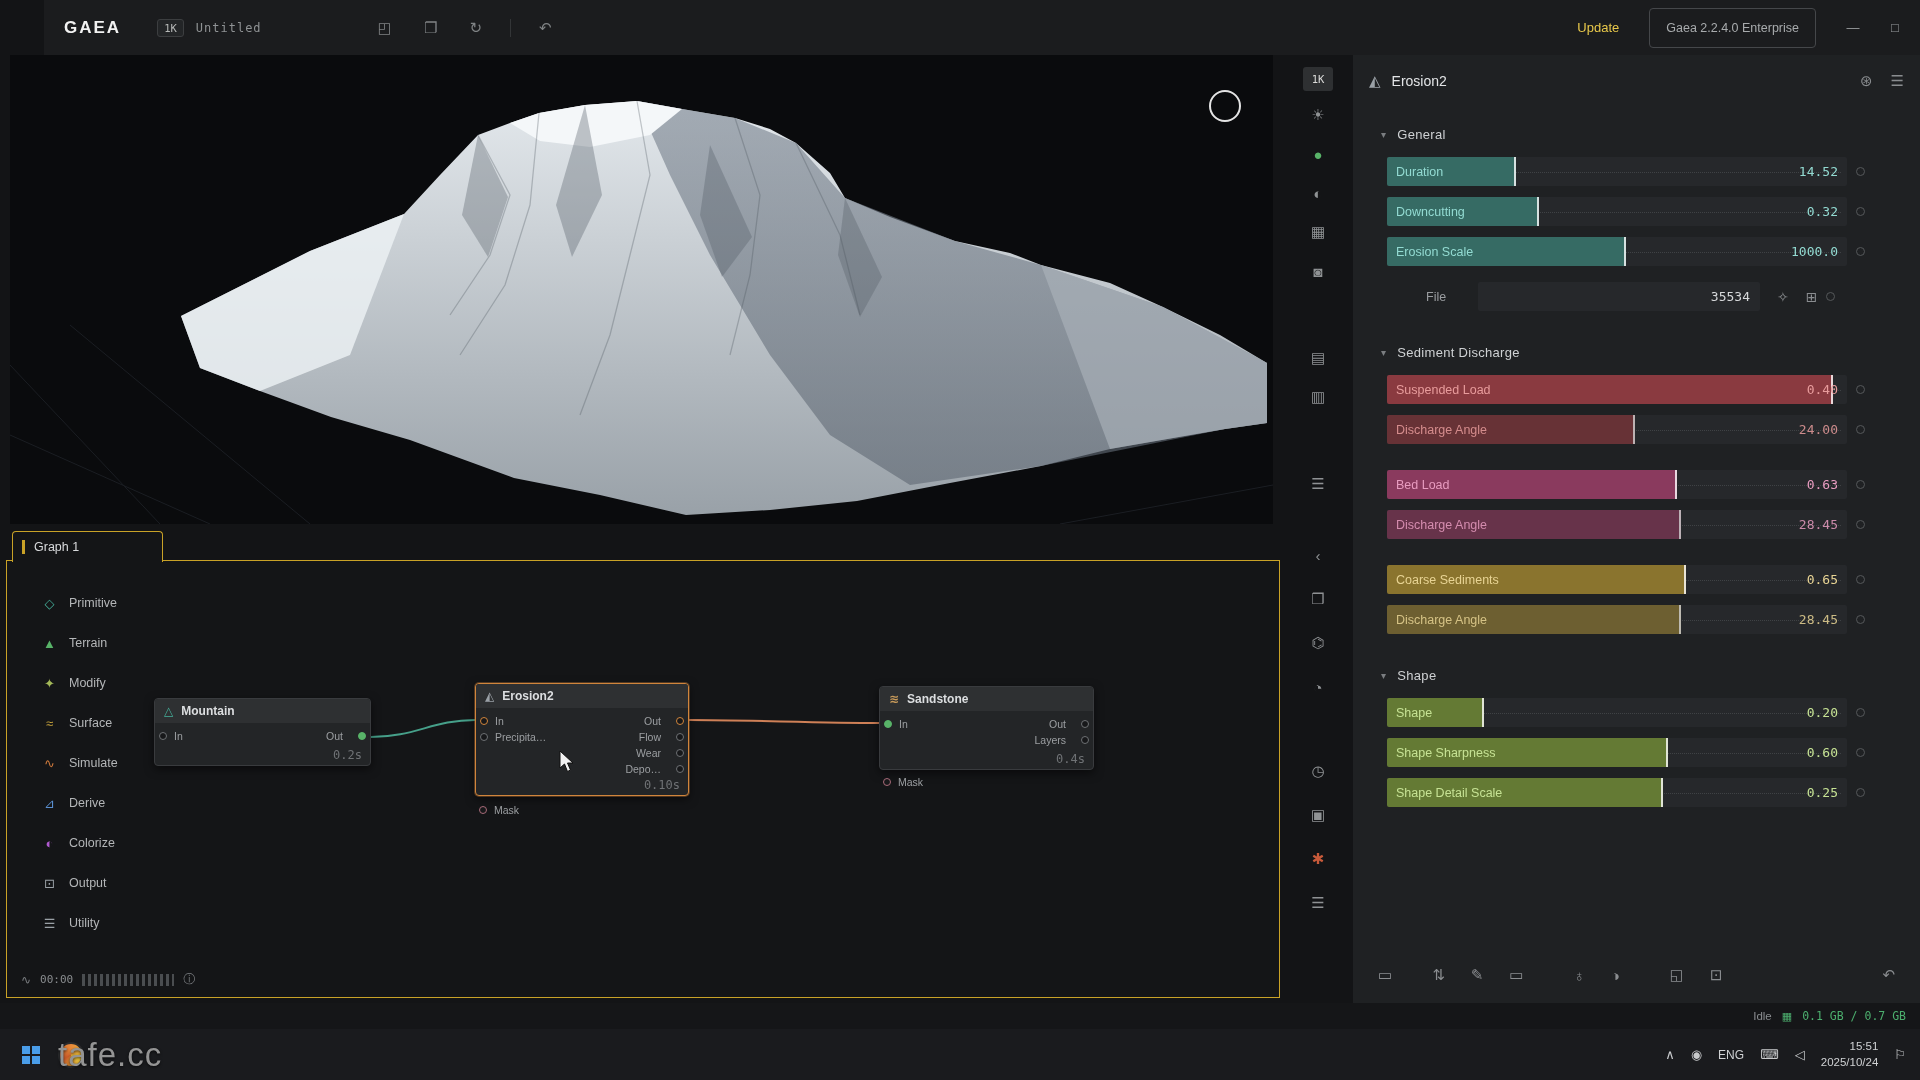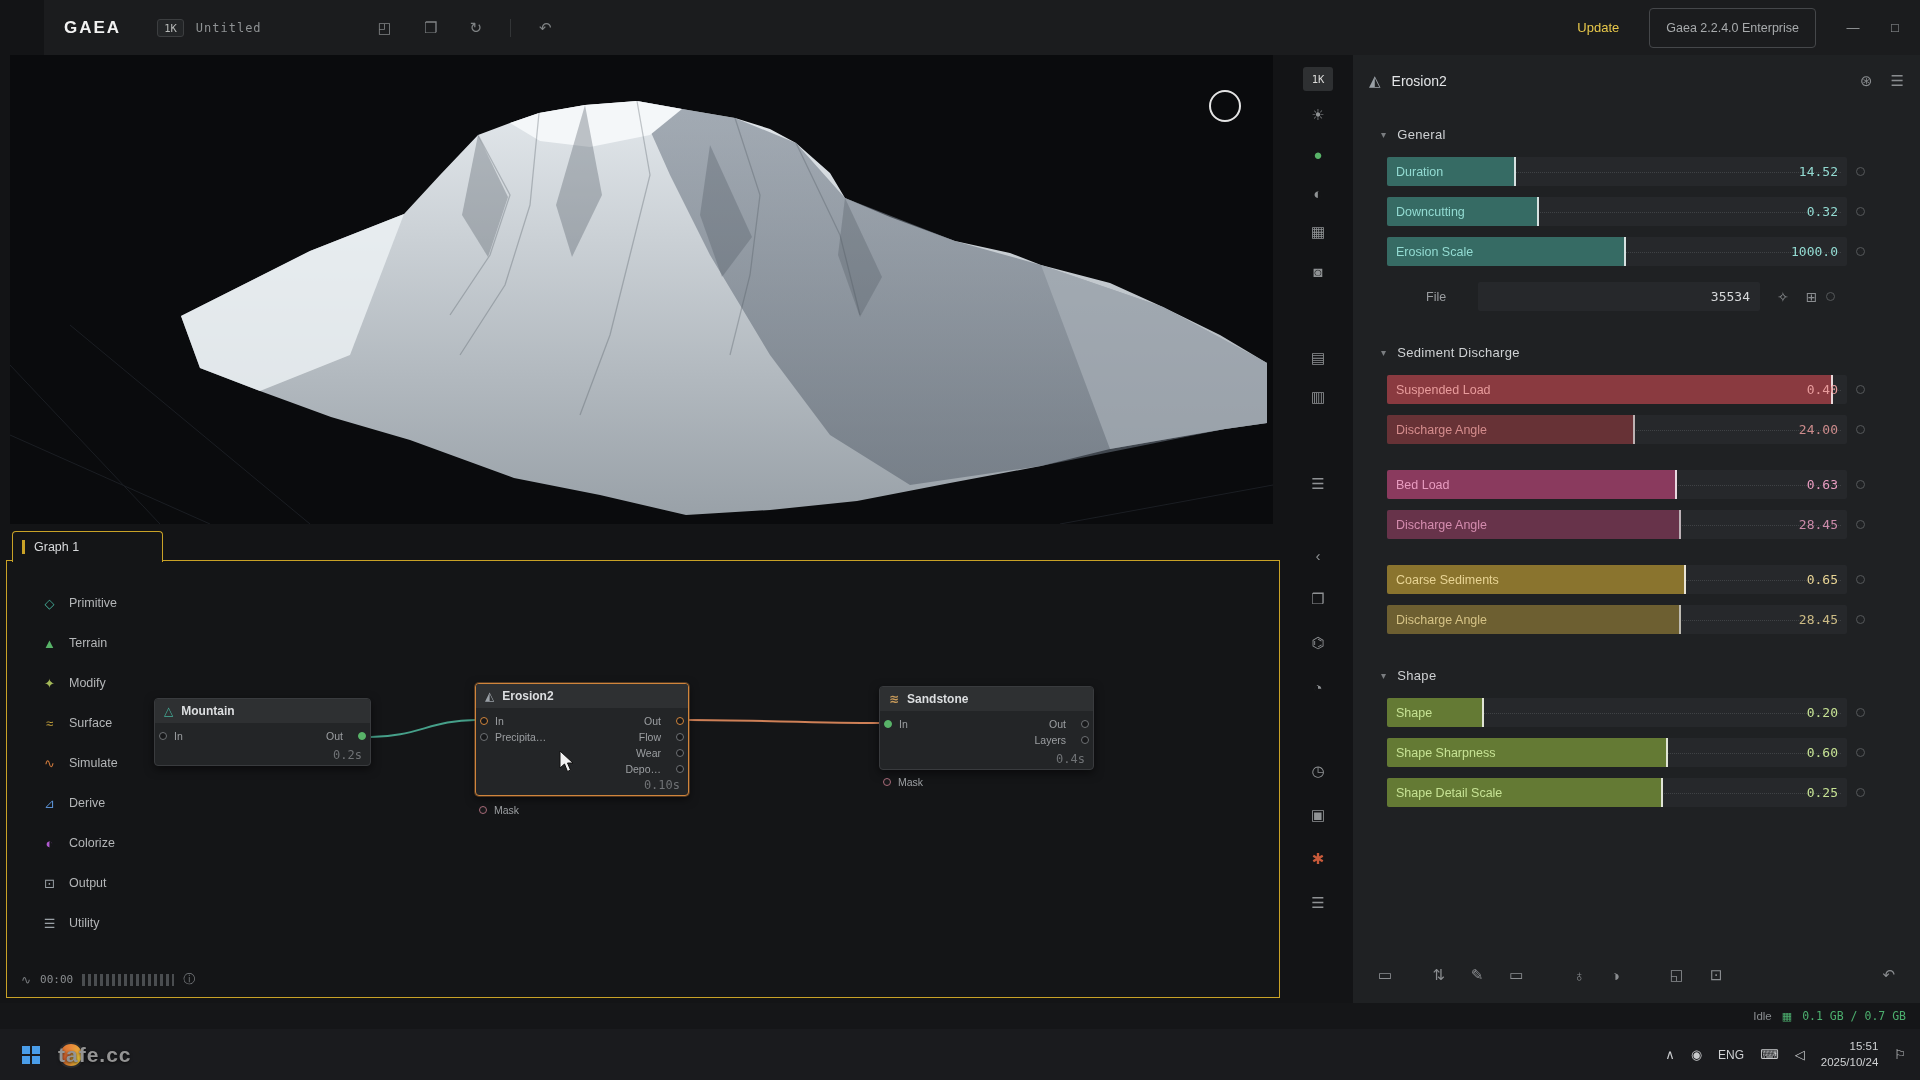--- a/index.html
+++ b/index.html
@@ -152,21 +152,21 @@
   .taskbar { position:absolute; left:0; top:1029px; width:1920px; height:51px;
     background:rgba(27,28,31,.97); display:flex; align-items:center; z-index:20; }
   .start-btn { margin-left:14px; width:34px; height:34px; display:flex; align-items:center;
     justify-content:center; }
   .start-grid { width:18px; height:18px; display:grid; grid-template-columns:1fr 1fr;
     grid-template-rows:1fr 1fr; gap:2px; }
   .start-grid span { background:#4a9de8; }
   .task-app { margin-left:10px; width:26px; height:26px; border-radius:50%;
     background:conic-gradient(#e8893a,#e8c53a,#c85a2a,#e8893a); border:2px solid #2a2b2d; }
   .watermark { position:absolute; left:58px; top:50%; transform:translateY(-50%);
-    font-size:21px; font-weight:700; color:#949494; letter-spacing:1px;
+    font-size:33px; font-weight:400; color:#949494; letter-spacing:1px;
     text-shadow:0 1px 3px rgba(0,0,0,.7); }
   .tray { margin-left:auto; display:flex; align-items:center; gap:16px; margin-right:14px; }
   .tray-icon { color:#c8cacc; font-size:13px; }
   .tray-lang { color:#d0d2d4; font-size:12px; }
   .tray-time { text-align:right; font-size:11.5px; color:#d0d2d4; line-height:1.35; }
 
   .cursor { position:absolute; left:556px; top:750px; z-index:30; pointer-events:none; }
 </style>
 </head>
 <body>

